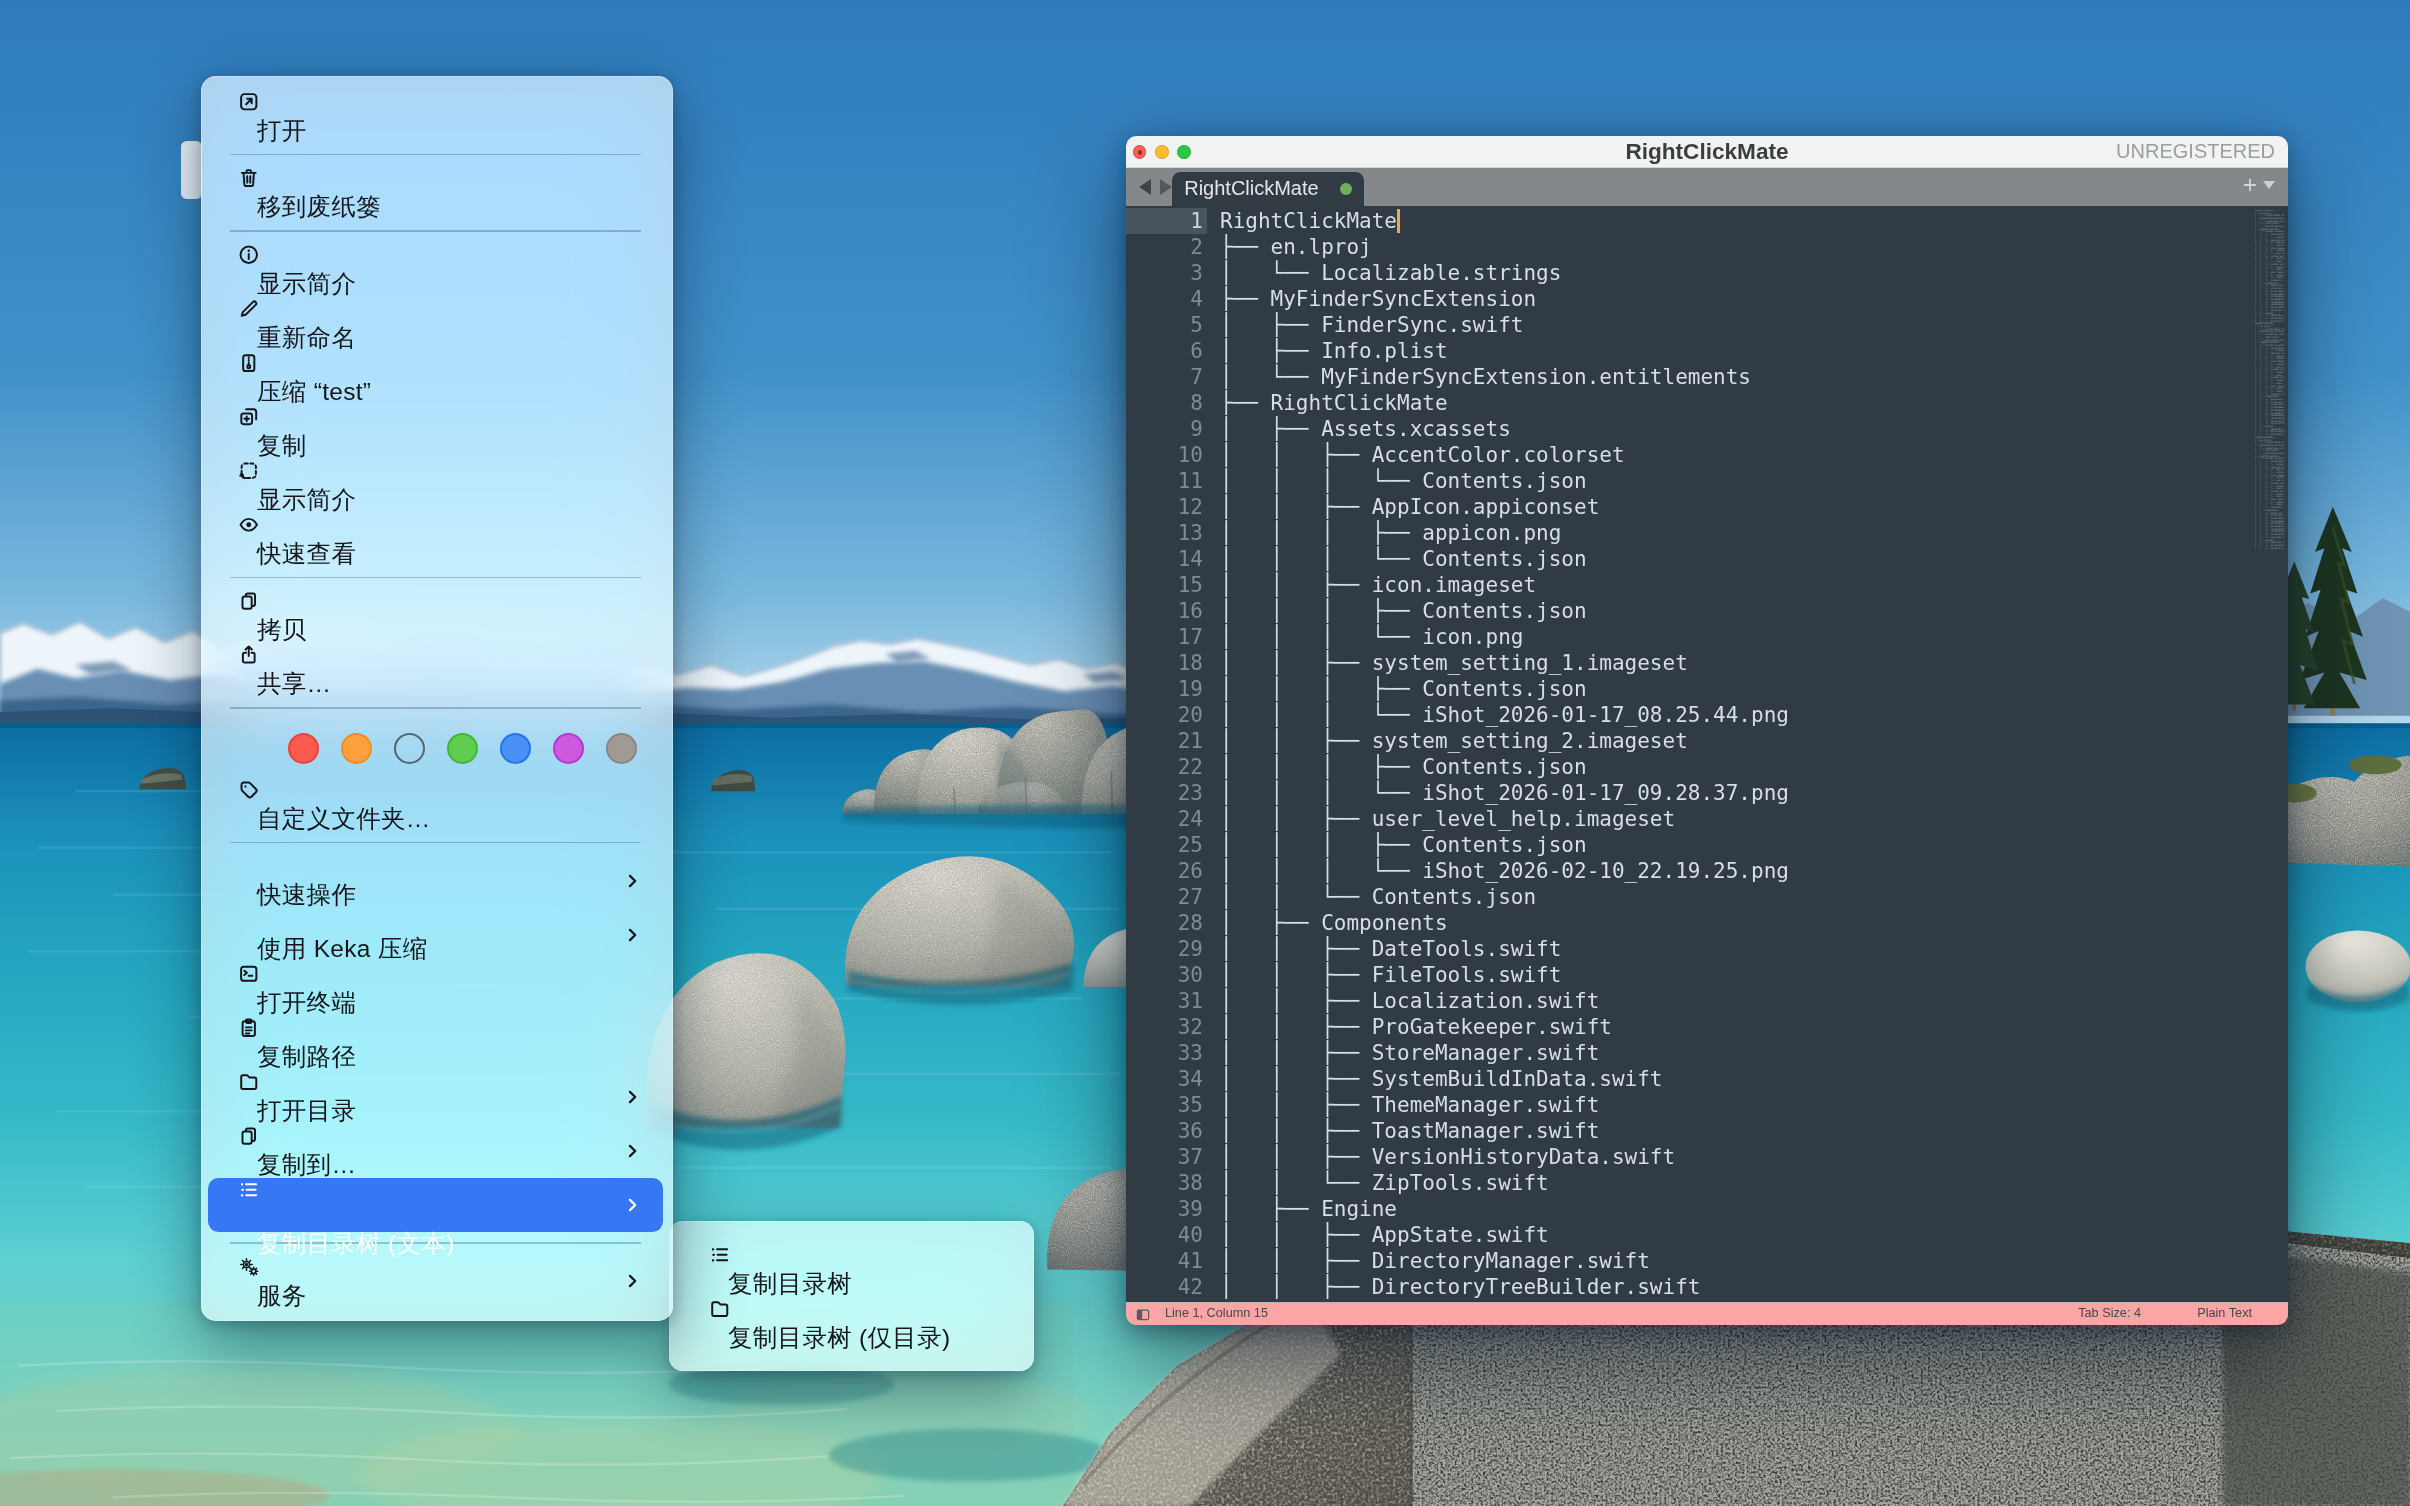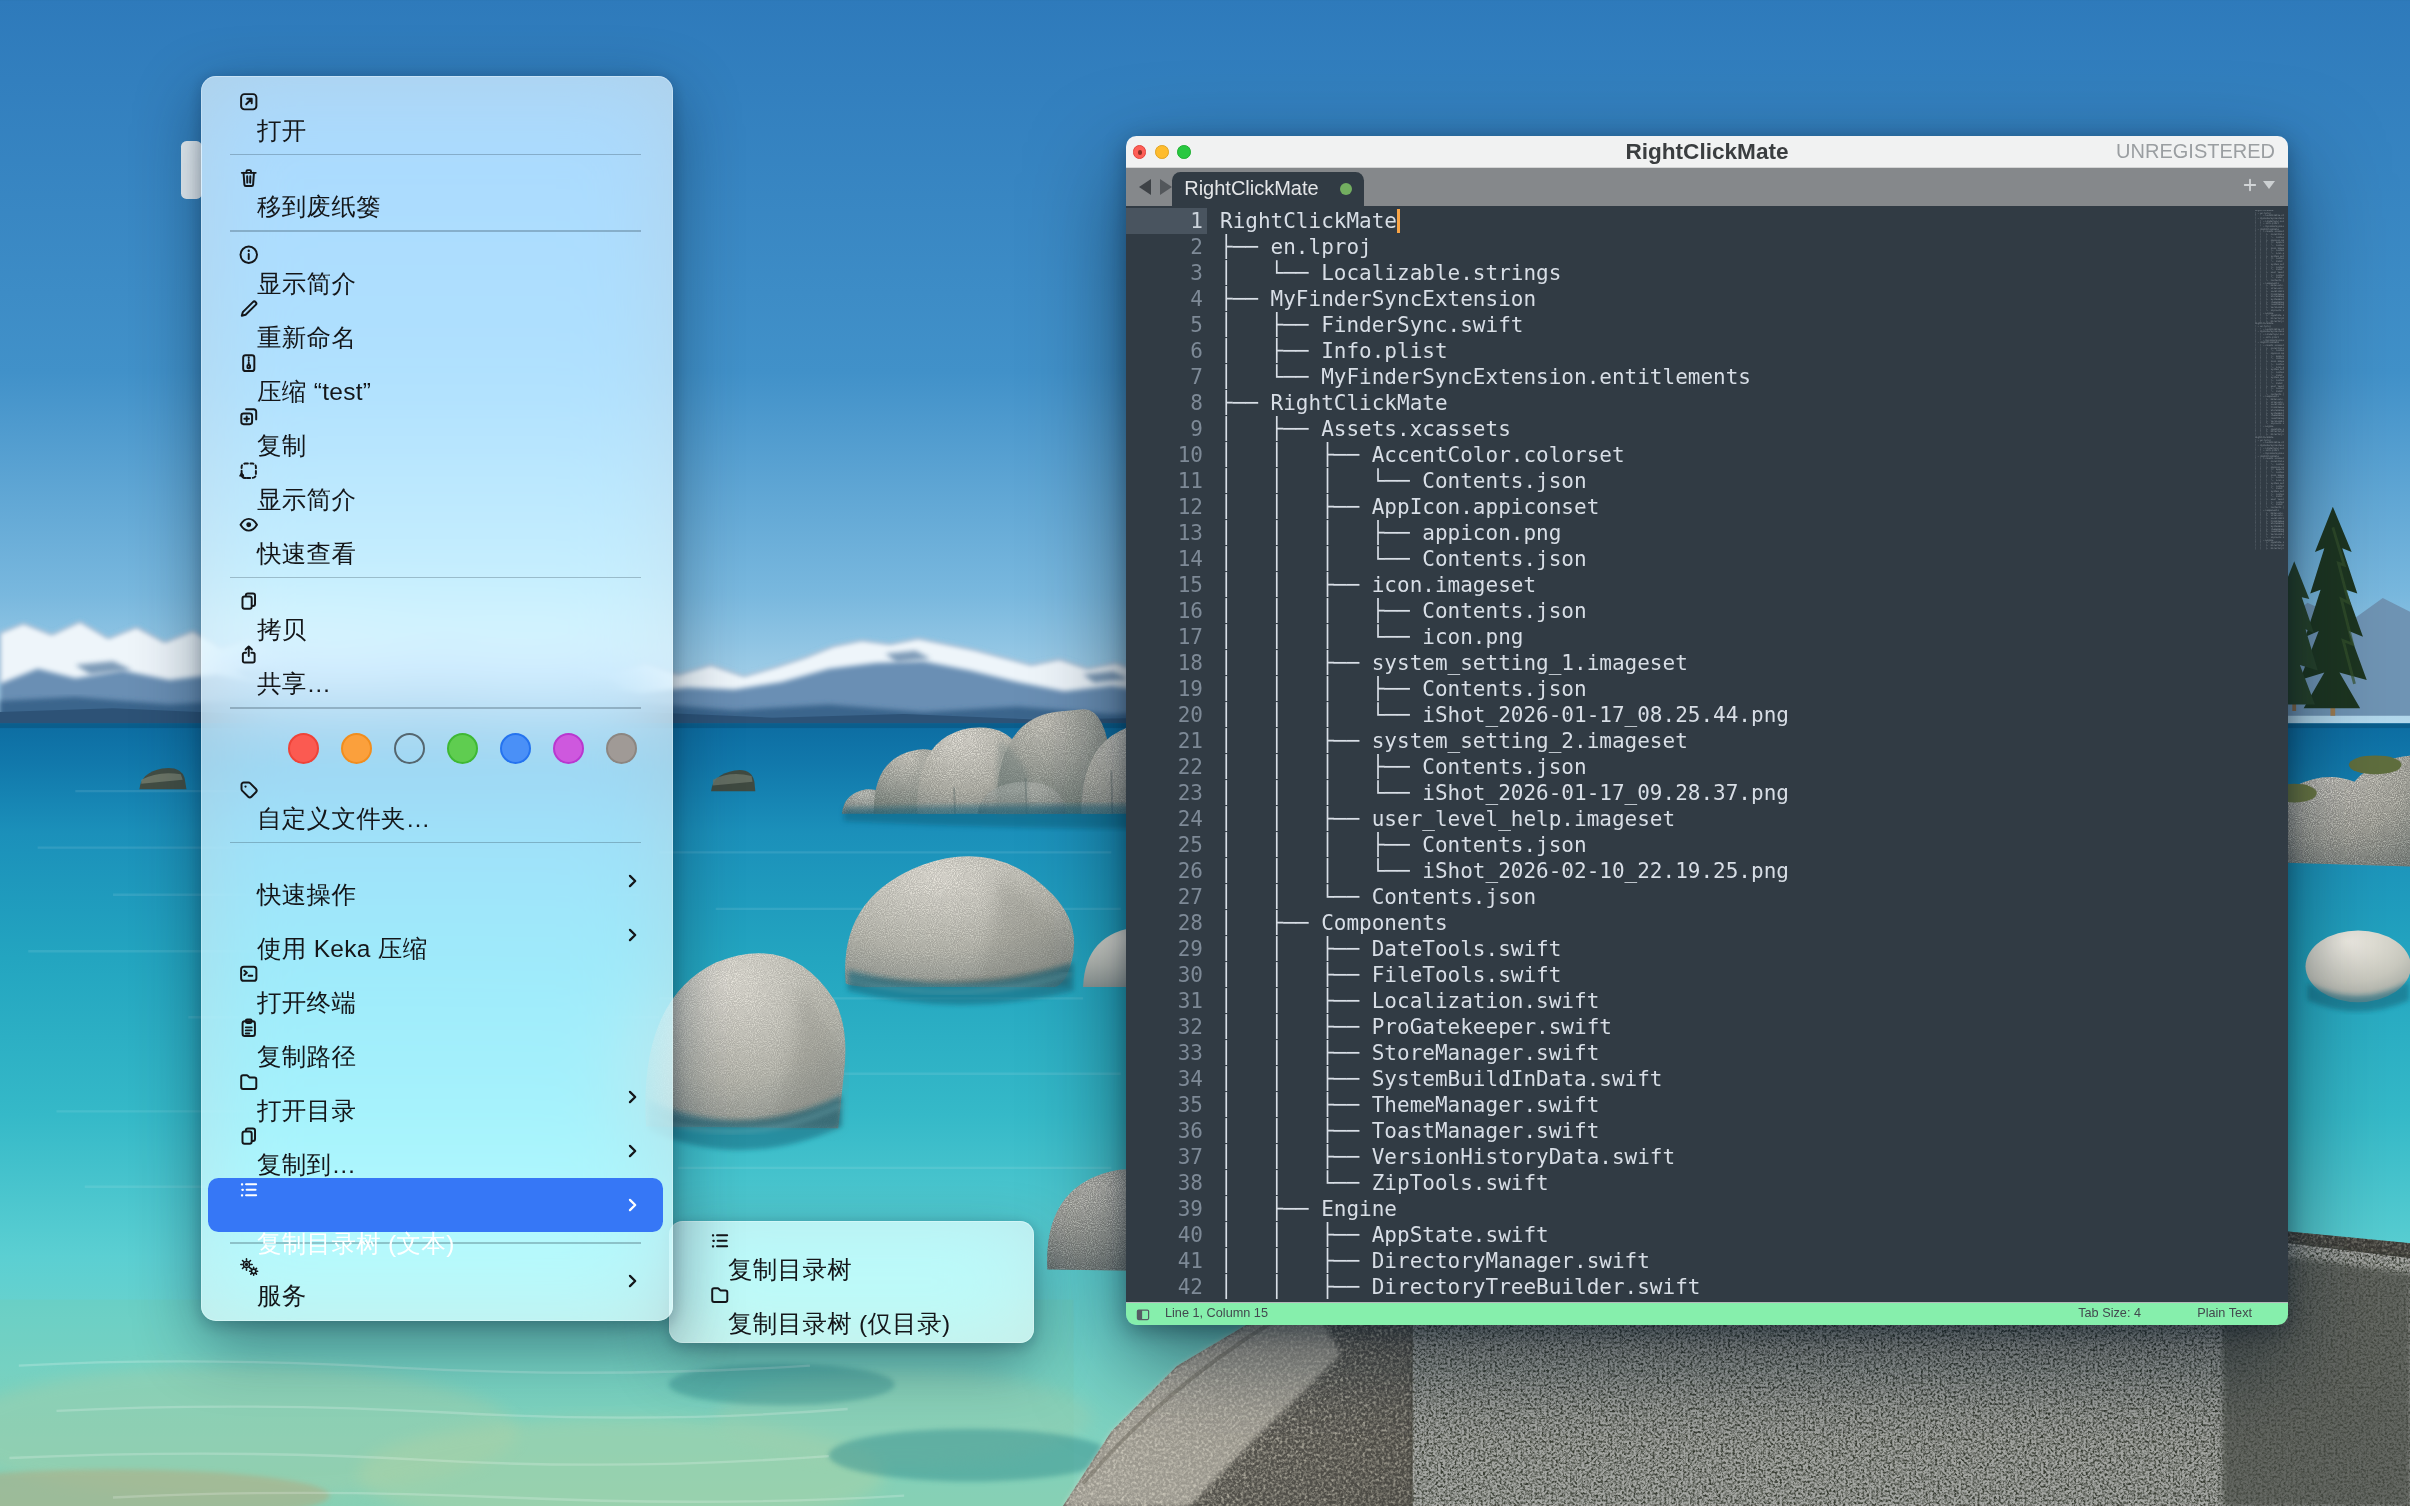--- a/index.html
+++ b/index.html
@@ -31,21 +31,21 @@
     background:#3677f6; border-radius:10.4px; }
   .menu-item.highlighted { color:#ffffff;gap:25px; }
   .menu-item.highlighted .mi-icon, .menu-item.highlighted .mi-chevron { position:relative; z-index:1; }
   .menu-item.highlighted .mi-chevron { position:absolute; }
   .menu-sep { height:1.4px; background:rgba(30,52,66,.27); margin:10.6px 32px 10.6px 29px; }
   .menu-tags { height:58px; display:flex; align-items:center; padding-left:87px; }
   .tag-dot { width:31px; height:31px; border-radius:50%; margin-right:22px; border:2.4px solid transparent; }
 
   
   .submenu { position:absolute; left:669px; top:1221px; width:365px; z-index:3;
-    padding:7px 0; border-radius:14px;
+    padding:21px 0; border-radius:14px;
     background:rgba(244,251,251,0.66);
     -webkit-backdrop-filter:blur(43px) saturate(1.35) brightness(1.18);
     backdrop-filter:blur(43px) saturate(1.35) brightness(1.18);
     box-shadow:0 21px 56px rgba(4,28,48,.42), 0 3.8px 13px rgba(4,28,48,.22), inset 0 0 0 0.9px rgba(255,255,255,.32);
     font-size:24.5px; font-weight:400; color:#141619; }
   .submenu .menu-item { padding-left:38px; }
 
   
   .window { position:absolute; left:1126px; top:136px; width:1162px; height:1189px; z-index:2;
     border-radius:10.4px; box-shadow:0 36px 94px rgba(3,18,32,.55), 0 5.6px 22.6px rgba(3,18,32,.35);
@@ -76,21 +76,21 @@
   .gutter-hl { position:absolute; left:0; top:1.9px; width:81px; height:26px; background:#49545f; }
   .gutter { position:absolute; left:0; top:1.9px; width:77px; text-align:right;
     font-family:"DejaVu Sans Mono", monospace; font-size:21px; line-height:26px; color:#7e8a97; white-space:pre; }
   .gutter .cur { color:#ccd4dc; }
   .code { position:absolute; left:94px; top:1.9px; font-family:"DejaVu Sans Mono", monospace;
     font-size:21px; line-height:26px; color:#d8dee6; white-space:pre; }
   .caret { position:absolute; width:2.8px; height:23.5px; background:#f9a445; top:3.3px; }
   .minimap { position:absolute; left:1129px; top:3.8px; width:29px; overflow:hidden;
     font-family:"DejaVu Sans Mono", monospace; font-size:2.2px; line-height:2.7px;
     color:rgba(223,231,238,.48); white-space:pre; }
-  .statusbar { height:22.6px; flex:0 0 22.6px; background:#86efac; border-top:0.9px solid #b4b7ba; position:relative;
+  .statusbar { height:22.6px; flex:0 0 22.6px; background:#fca5a5; border-top:0.9px solid #b4b7ba; position:relative;
     font-size:12.7px; color:#42484e;padding-left:28px; }
   .sb-icon { position:absolute; left:8.5px; top:3.3px; width:16px; height:16px; }
   .sb-icon svg { width:16px; height:16px; }
   .sb-pos { position:absolute; left:39px; top:0; line-height:21.7px; }
   .sb-tabsize { position:absolute; right:147px; top:0; line-height:21.7px; }
   .sb-syntax { position:absolute; right:36px; top:0; line-height:21.7px; }
 </style>
 </head>
 <body>
 

